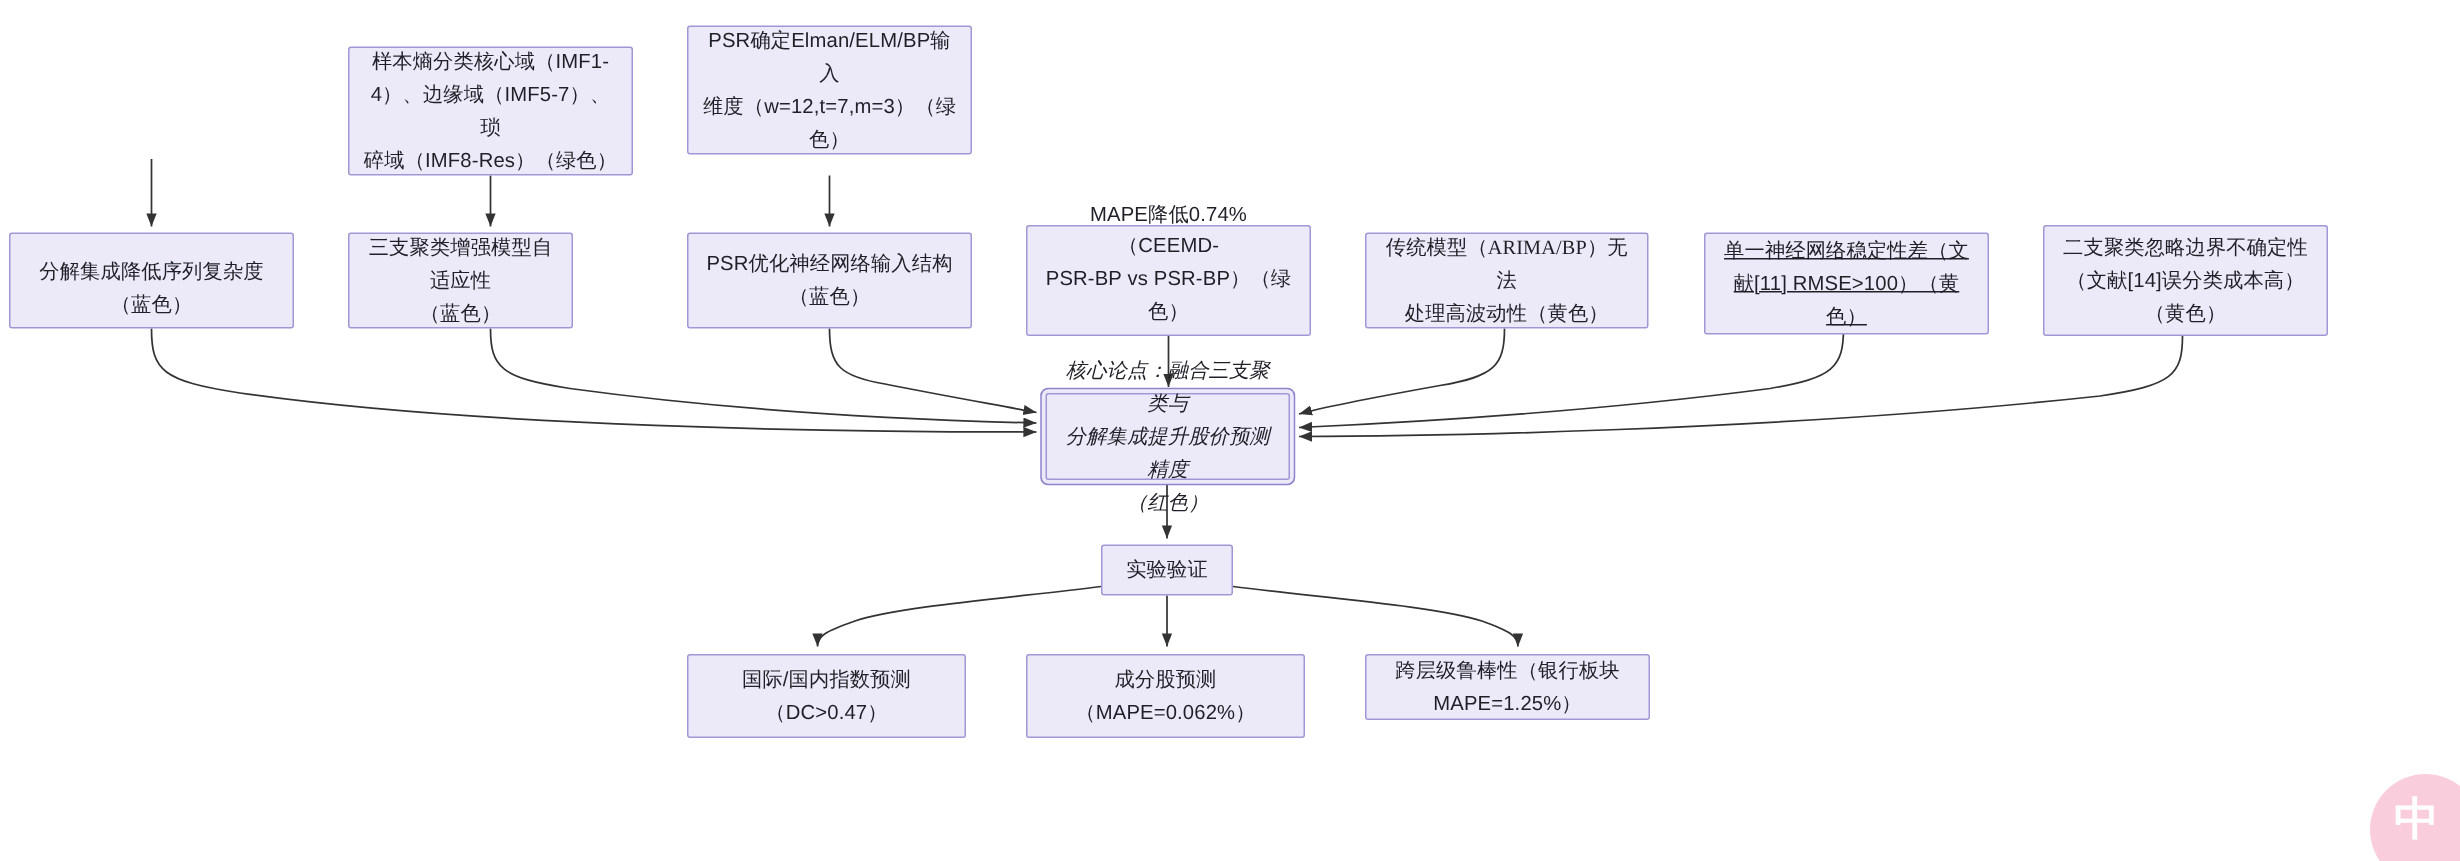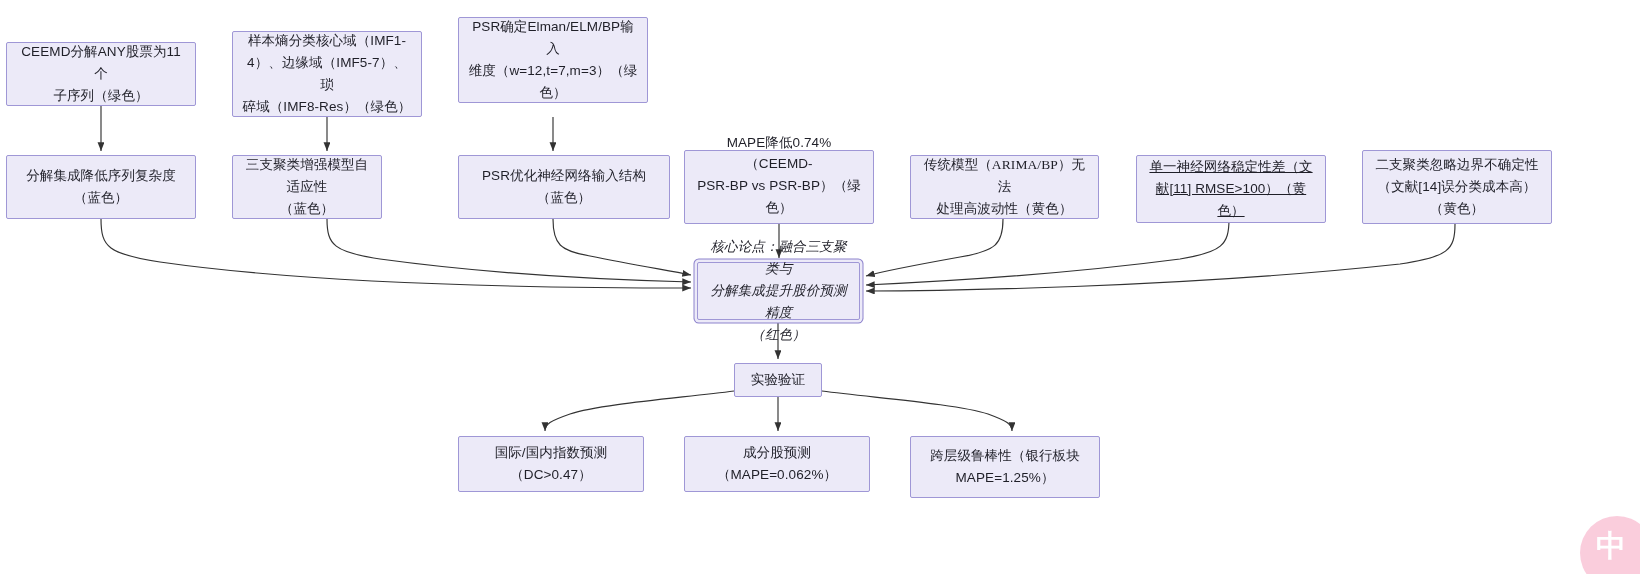--- a/index.html
+++ b/index.html
@@ -108,44 +108,40 @@
       <path d="M778,322 L778,359"></path>
     </g>
 
     <g fill="none" stroke="#333333" stroke-width="1.15" marker-end="url(#arrow)">
       <path d="M734,391 C680,398 600,404 570,414 C550,421 545,424 545,431"></path>
       <path d="M778,397 L778,431"></path>
       <path d="M822,391 C876,398 958,404 988,414 C1007,421 1012,424 1012,431"></path>
     </g>
   </svg>
 
-  <div class="node" style="left:6px;top:42px;width:190px;height:64px;">
-    <span class="txt">CEEMD分解ANY股票为11个
-子序列（绿色）</span>
-  </div>
   <div class="node" style="left:232px;top:31px;width:190px;height:86px;">
     <span class="txt">样本熵分类核心域（IMF1-
 4）、边缘域（IMF5-7）、琐
 碎域（IMF8-Res）（绿色）</span>
   </div>
   <div class="node" style="left:458px;top:17px;width:190px;height:86px;">
     <span class="txt">PSR确定Elman/ELM/BP输入
 维度（w=12,t=7,m=3）（绿
 色）</span>
   </div>
 
-  <div class="node" style="left:6px;top:155px;width:190px;height:64px;">
+  <div class="node" style="left:6px;top:155px;width:190px;height:64px;align-items:flex-end;">
     <span class="txt">分解集成降低序列复杂度
 （蓝色）</span>
   </div>
   <div class="node" style="left:232px;top:155px;width:150px;height:64px;">
     <span class="txt">三支聚类增强模型自适应性
 （蓝色）</span>
   </div>
-  <div class="node" style="left:458px;top:155px;width:212px;height:64px;">
+  <div class="node" style="left:458px;top:155px;width:190px;height:64px;">
     <span class="txt">PSR优化神经网络输入结构
 （蓝色）</span>
   </div>
   <div class="node" style="left:684px;top:150px;width:190px;height:74px;align-items:flex-end;">
     <span class="txt">MAPE降低0.74%（CEEMD-
 PSR-BP vs PSR-BP）（绿
 色）</span>
   </div>
   <div class="node" style="left:910px;top:155px;width:189px;height:64px;font-family:Liberation Serif, serif;">
     <span class="txt">传统模型（ARIMA/BP）无法
@@ -172,21 +168,21 @@
   </div>
 
   <div class="node" style="left:458px;top:436px;width:186px;height:56px;justify-content:flex-end;">
     <span class="txt">国际/国内指数预测
 （DC&gt;0.47）</span>
   </div>
   <div class="node" style="left:684px;top:436px;width:186px;height:56px;">
     <span class="txt">成分股预测
 （MAPE=0.062%）</span>
   </div>
-  <div class="node" style="left:910px;top:436px;width:190px;height:62px;">
+  <div class="node" style="left:910px;top:436px;width:190px;height:44px;">
     <span class="txt">跨层级鲁棒性（银行板块
 MAPE=1.25%）</span>
   </div>
 
   <div class="watermark">
     <span class="wm-char">中</span>
   </div>
 
 </div>
 

